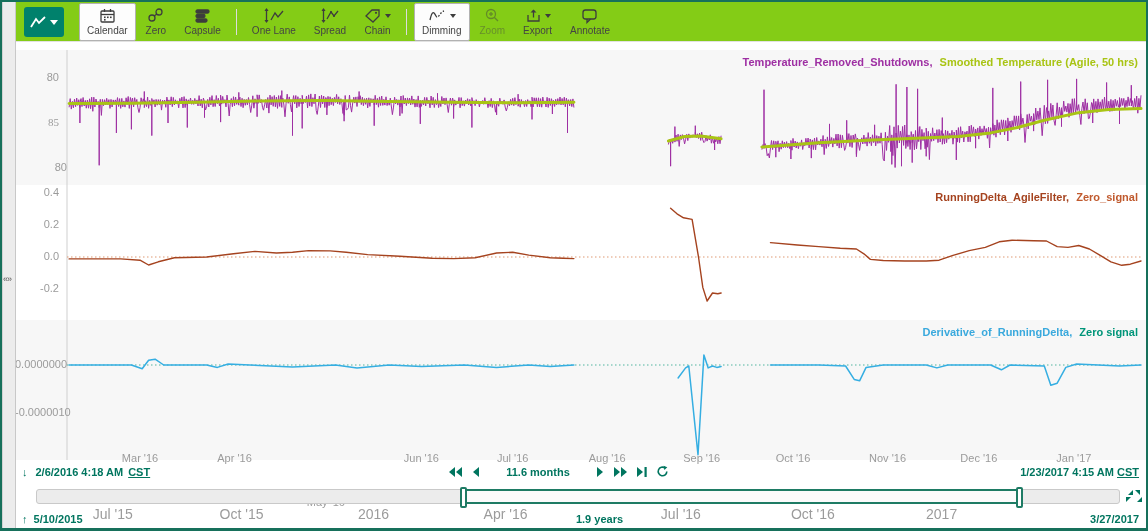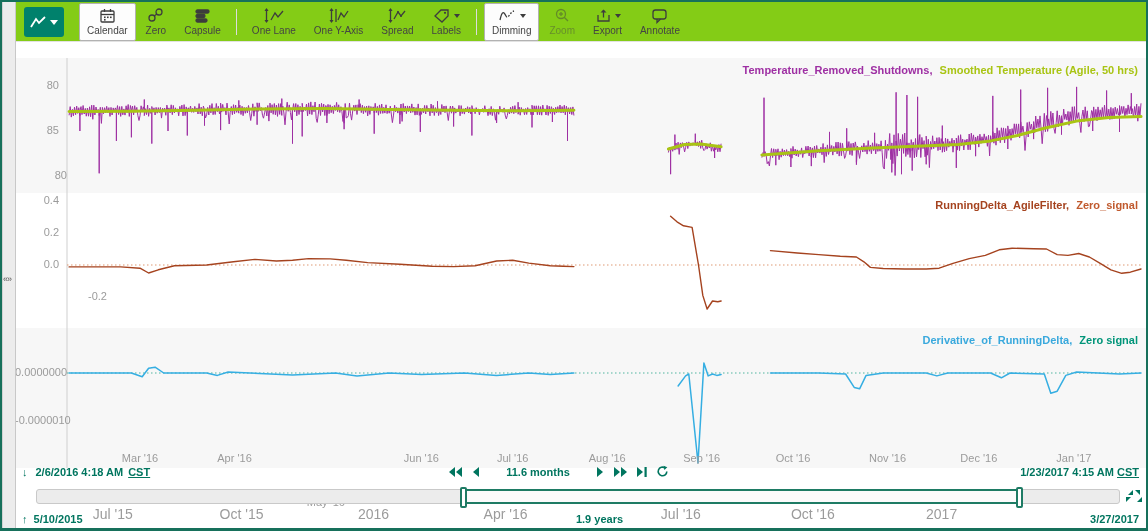--- a/index.html
+++ b/index.html
@@ -22,21 +22,21 @@
   .tbtn.active{border-color:#b2b2b2;background:#fdfdfd;}
   .tbtn.disabled{opacity:.45;cursor:default;}
   .tbtn .lbl{margin-top:1px;white-space:nowrap;}
   .icon-row{display:flex;align-items:center;height:17px;}
   .icon-row svg{stroke:#3d3d3d;fill:none;stroke-width:1.3;}
   .caret{width:0;height:0;border-left:3.5px solid transparent;border-right:3.5px solid transparent;
          border-top:4px solid #3d3d3d;margin-left:3px;}
   .divider{width:1px;height:26px;background:#dcdcdc;margin:0 6px;flex:none;}
 
   
-  .charts{position:absolute;top:56px;left:0;width:1131px;height:410px;}
+  .charts{position:absolute;top:48px;left:0;width:1131px;height:410px;}
   #chart-svg{position:absolute;left:0;top:0;}
   .legend{position:absolute;right:8px;font-size:11px;font-weight:bold;white-space:nowrap;}
   .legend .l2{margin-left:4px;}
   .ylab{position:absolute;left:0;width:44px;text-align:right;font-size:11px;color:#9b9b9b;}
   #xlabels{position:absolute;top:450px;left:0;right:0;height:14px;}
   .xlab{position:absolute;font-size:11px;color:#9b9b9b;width:70px;text-align:center;top:0;}
 
   
   .navrow{position:absolute;top:463px;left:0;right:0;height:18px;font-size:11px;color:#00755f;font-weight:bold;}
   .nav-left{position:absolute;left:7px;top:1px;display:flex;gap:5px;align-items:center;cursor:pointer;}
@@ -128,32 +128,20 @@
             <svg width="22" height="17" viewBox="0 0 22 17">
           <line x1="3.5" y1="2" x2="3.5" y2="15"></line>
               <polygon points="1.5,4 3.5,1 5.5,4" fill="#3d3d3d" stroke="none"></polygon>
           <polygon points="1.5,13 3.5,16 5.5,13" fill="#3d3d3d" stroke="none"></polygon>
           <polyline points="8,13 12,6 15,10 20,4"></polyline>
         </svg>
           </span>
         <span class="lbl">One Lane</span>
       </div>
 
-      <div class="tbtn">
-        <span class="icon-row">
-            <svg width="22" height="17" viewBox="0 0 22 17">
-          <line x1="3.5" y1="2" x2="3.5" y2="15"></line>
-              <polygon points="1.5,4 3.5,1 5.5,4" fill="#3d3d3d" stroke="none"></polygon>
-          <polygon points="1.5,13 3.5,16 5.5,13" fill="#3d3d3d" stroke="none"></polygon>
-          <line x1="8" y1="2" x2="8" y2="15"></line>
-              <polyline points="10,13 13,6 16,10 20,4"></polyline>
-        </svg>
-          </span>
-        <span class="lbl">One Y-Axis</span>
-      </div>
 
       <div class="tbtn">
         <span class="icon-row">
             <svg width="20" height="17" viewBox="0 0 20 17">
           <line x1="3.5" y1="2" x2="3.5" y2="15"></line>
               <polygon points="1.5,4 3.5,1 5.5,4" fill="#3d3d3d" stroke="none"></polygon>
           <polygon points="1.5,13 3.5,16 5.5,13" fill="#3d3d3d" stroke="none"></polygon>
           <polyline points="7,12 11,5 14,9 18,4"></polyline>
               <circle cx="11" cy="5" r="1" fill="#3d3d3d" stroke="none"></circle>
           <circle cx="14" cy="9" r="1" fill="#3d3d3d" stroke="none"></circle>
@@ -163,21 +151,21 @@
       </div>
 
       <div class="tbtn">
         <span class="icon-row">
             <svg width="18" height="17" viewBox="0 0 18 17">
           <polygon points="2,9 8,3 15,3 15,9 9,15"></polygon>
               <circle cx="12" cy="5.8" r="1.1" fill="#3d3d3d" stroke="none"></circle>
         </svg>
             <span class="caret"></span>
           </span>
-        <span class="lbl">Labels</span>
+        <span class="lbl">Chain</span>
       </div>
 
       <div class="divider"></div>
 
       <div class="tbtn active">
         <span class="icon-row">
             <svg width="19" height="17" viewBox="0 0 19 17">
           <path d="M2,13 C4,4 5.5,4 8,9"></path>
               <path d="M8,9 C10,13 12,5 16,4" stroke-dasharray="1.6,1.6"></path>
         </svg>
@@ -248,26 +236,26 @@
       </div>
       <div class="legend" style="top:141px">
         <span style="color: rgb(165, 67, 31);">RunningDelta_AgileFilter,</span>
         <span class="l2" style="color: rgb(192, 90, 46);">Zero_signal</span>
       </div>
       <div class="legend" style="top:276px">
         <span style="color: rgb(58, 169, 221);">Derivative_of_RunningDelta,</span>
         <span class="l2" style="color: rgb(0, 149, 121);">Zero signal</span>
       </div>
     <span class="ylab" style="top: 21px;">80</span>
-        <span class="ylab" style="top: 66px;">85</span>
+        <span class="ylab" style="top: 66px; font-family: Liberation Serif, serif;">85</span>
         <span class="ylab" style="top: 111px; margin-left: 8px;">80</span>
         <span class="ylab" style="top: 136px;">0.4</span>
         <span class="ylab" style="top: 168px;">0.2</span>
         <span class="ylab" style="top: 200px;">0.0</span>
-        <span class="ylab" style="top: 232px; margin-left: 48px;">-0.2</span>
+        <span class="ylab" style="top: 232px;">-0.2</span>
         <span class="ylab" style="top: 308px;">0.0000000</span>
         <span class="ylab" style="top: 356px;">-0.0000010</span>
       </div>
     <div id="xlabels">
         <span class="xlab" style="left: 90.032px;">Mar '16</span>
         <span class="xlab" style="left: 184.544px;">Apr '16</span>
         <span class="xlab" style="left: 275.834px; margin-top: 44px;">May '16</span>
         <span class="xlab" style="left: 371.42px;">Jun '16</span>
         <span class="xlab" style="left: 462.71px;">Jul '16</span>
         <span class="xlab" style="left: 557.222px;">Aug '16</span>

